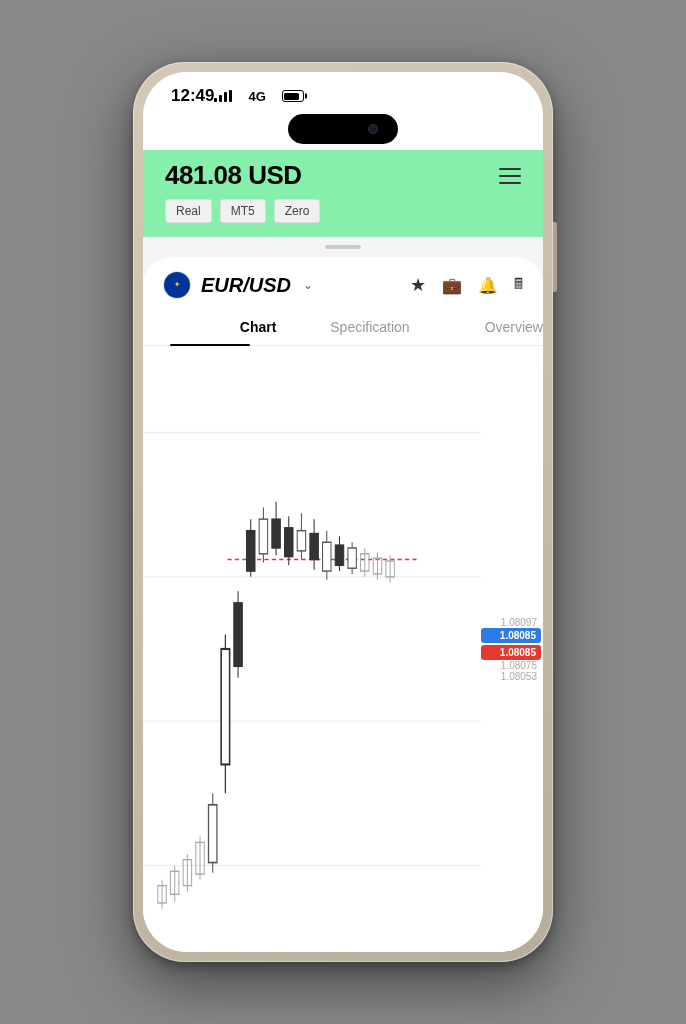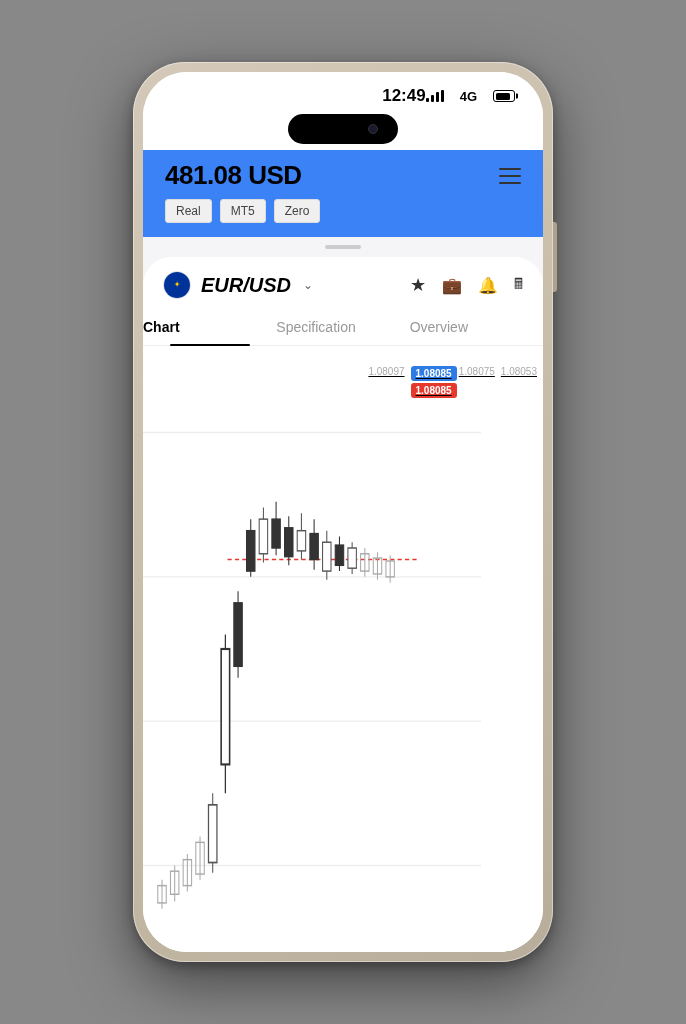--- a/index.html
+++ b/index.html
@@ -47,21 +47,21 @@
       overflow: hidden;
       display: flex;
       flex-direction: column;
     }
 
     
     .status-bar {
       background: white;
       display: flex;
       align-items: center;
-      justify-content: flex-end;
+      justify-content: flex-start;
       padding: 14px 28px 6px;
       flex-shrink: 0;
     }
 
     .status-time {
       font-size: 17px;
       font-weight: 600;
       color: #000;
     }
 
@@ -145,21 +145,21 @@
       height: 10px;
       background: #1a1a2e;
       border-radius: 50%;
       border: 1px solid #333;
       position: absolute;
       right: 20px;
     }
 
     
     .header-section {
-      background: #3b82f6;
+      background: #86efac;
       padding: 10px 22px 14px;
       flex-shrink: 0;
     }
 
     .header-top {
       display: flex;
       align-items: center;
       justify-content: space-between;
     }
 
@@ -292,21 +292,21 @@
 
     
     .tabs {
       display: flex;
       border-bottom: 1px solid #eee;
       flex-shrink: 0;
     }
 
     .tab {
       flex: 1;
-      text-align: left;
+      text-align: right;
       padding: 10px 0;
       font-size: 14px;
       color: #999;
       cursor: pointer;
       position: relative;
     }
 
     .tab.active {
       color: #000;
       font-weight: 600;
@@ -331,23 +331,23 @@
       background: white;
     }
 
     .chart-price-labels {
       position: absolute;
       right: 0;
       top: 0;
       width: 62px;
       height: 100%;
       display: flex;
-      justify-content: flex-end;
+      flex-direction: column;
+      justify-content: center;
       padding: 20px 0;
-      text-decoration: underline;
     }
 
     .price-label {
       font-size: 10px;
       color: #aaa;
       text-align: right;
       padding-right: 6px;
     }
 
     .price-badge-blue {

